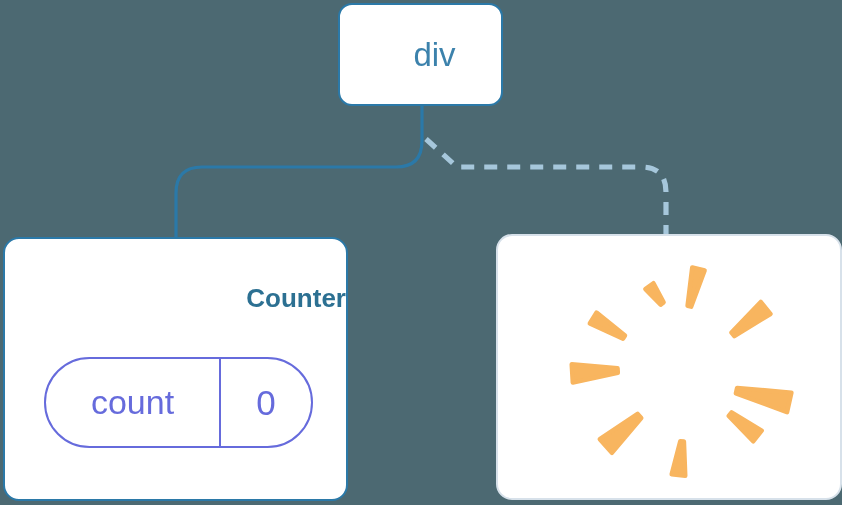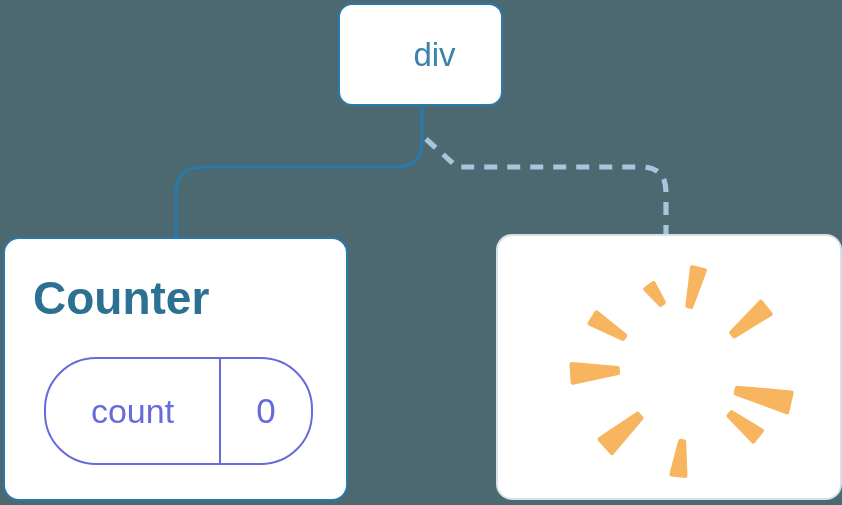--- a/index.html
+++ b/index.html
@@ -42,30 +42,30 @@
     color: var(--root-label, #3c82ac);
   }
   .node-counter {
     left: 3px; top: 237px;
     width: 345px; height: 264px;
     border: 2.5px solid var(--edge-blue, #2b79a8);
     border-radius: 16px;
   }
   .counter-title {
     margin-top: 40px;
-    text-align: left;
-    font-size: 46px;
+    text-align: right;
+    font-size: 26px;
     line-height: 38px;
     font-weight: 600;
     color: var(--counter-title, #2c7092);
   }
   .state-pill {
     position: absolute;
     left: 39px; top: 118px;
-    width: 269px; height: 108px;
+    width: 269px; height: 91px;
     border: 2.5px solid var(--pill, #666bdc);
     border-radius: 52px;
     box-sizing: border-box;
     display: flex;
     align-items: stretch;
     color: var(--pill, #666bdc);
   }
   .state-key {
     width: 173px;
     border-right: 2.5px solid var(--pill, #666bdc);

